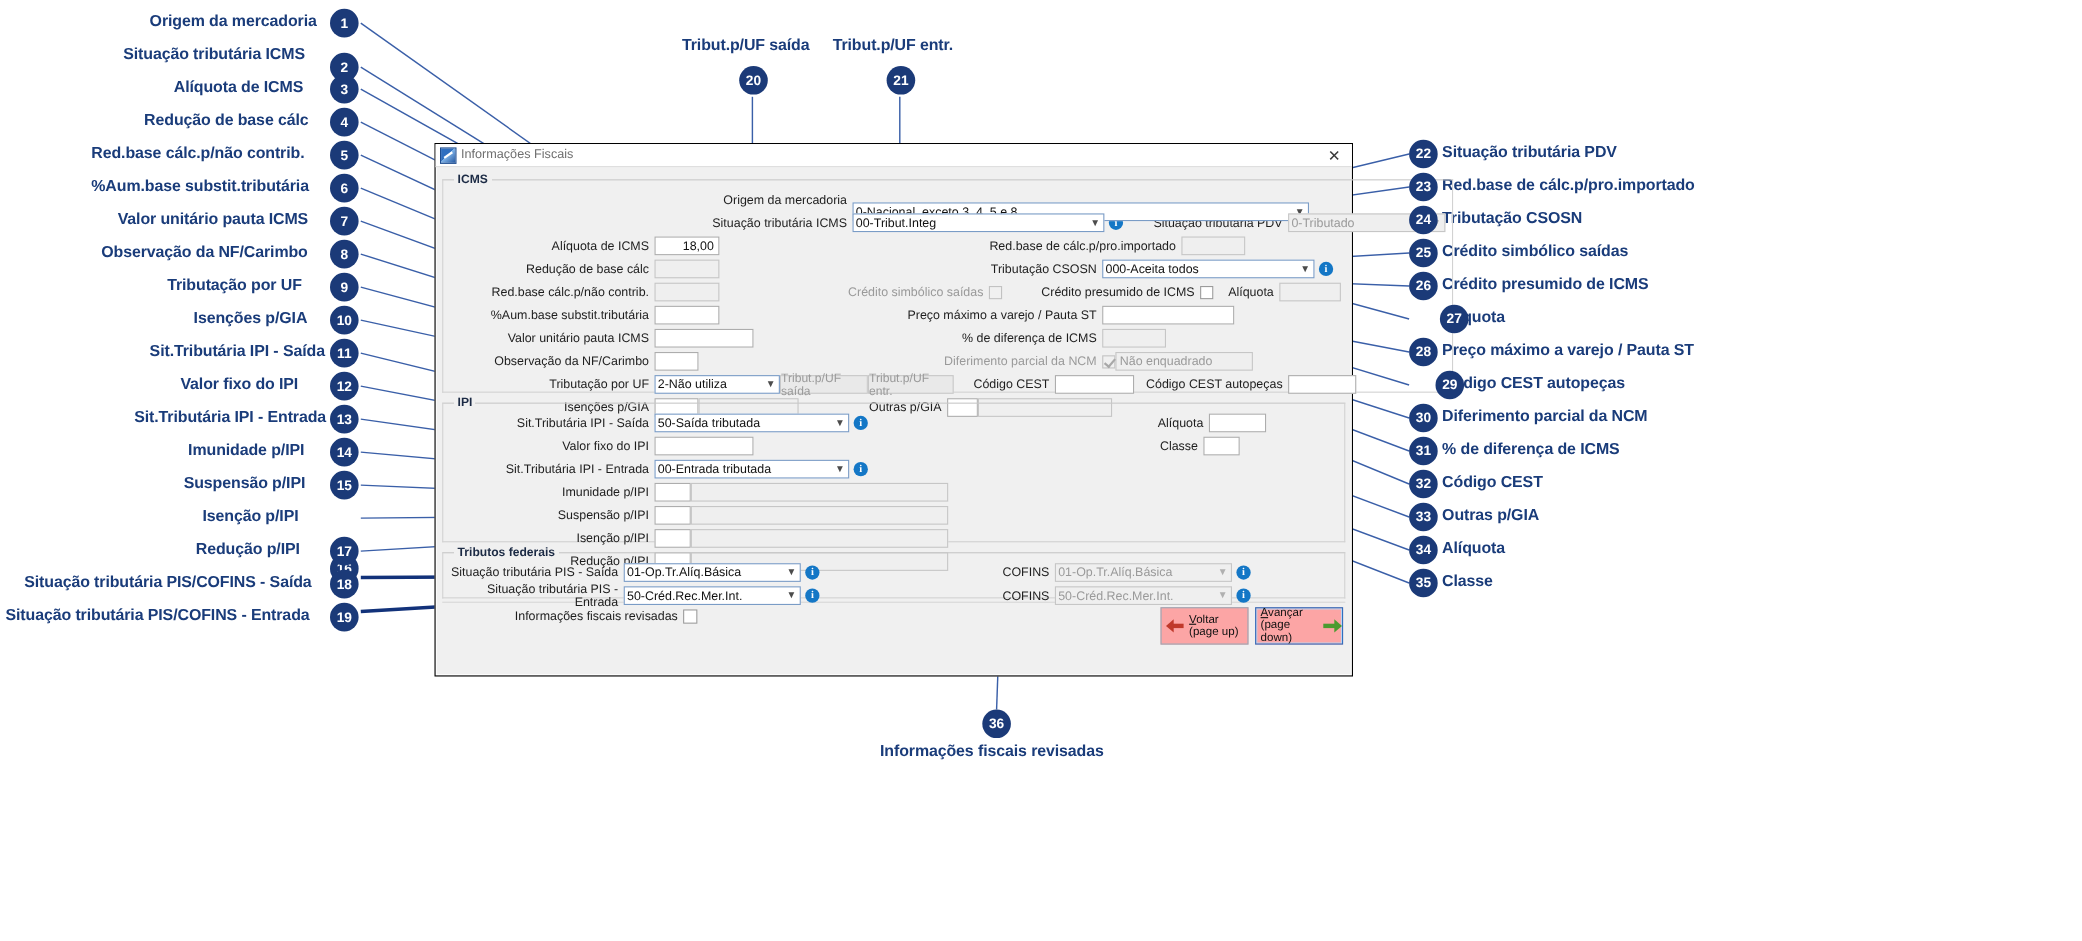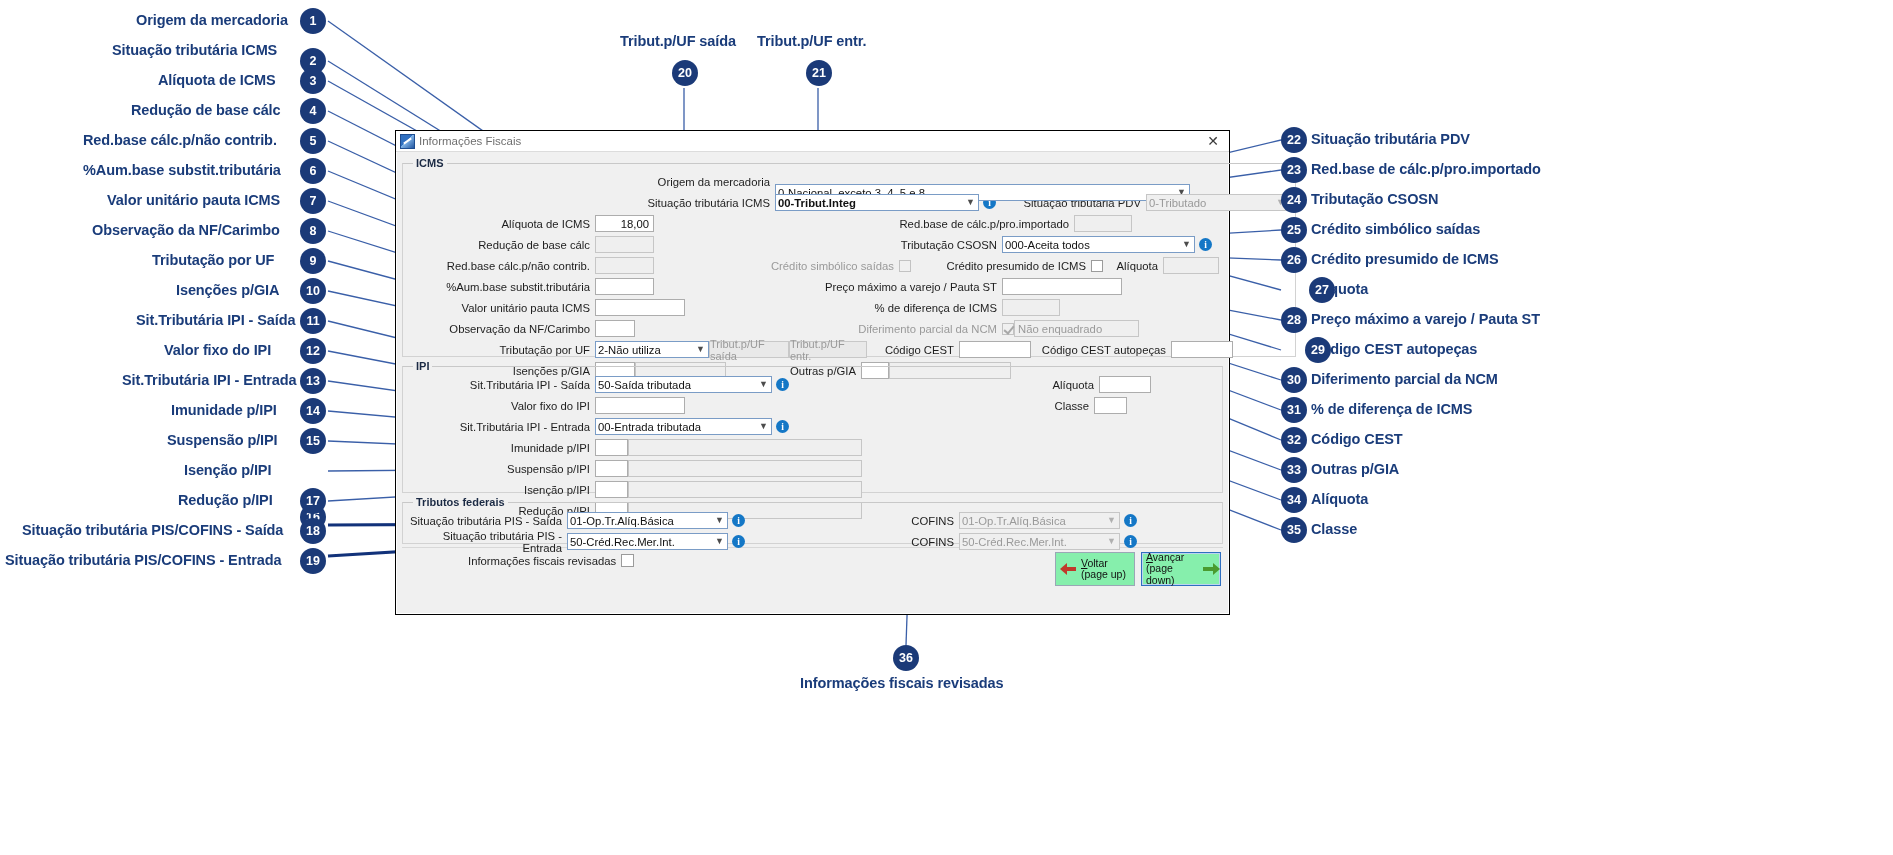--- a/index.html
+++ b/index.html
@@ -134,21 +134,21 @@
     content:"";position:absolute;left:3px;top:0px;width:4px;height:8px;
     border:solid #a8a8a8;border-width:0 2px 2px 0;transform:rotate(40deg);
   }
   .btn {
     border:1px solid #a0a0a0; background:#f4f4f4;
     font-size:11px; height:19px; min-width:72px;
     display:inline-flex; align-items:center; justify-content:center;
     color:#1d1d1d; font-family:"Liberation Sans", sans-serif;
   }
   .navbtn {
-    border:1px solid #9aa7b5; background:#86efac;
+    border:1px solid #9aa7b5; background:#fca5a5;
     height:34px; width:80px; display:flex; align-items:center;
     font-size:10.5px; color:#111; padding-left:4px; position:relative;
   }
   .navbtn.sel { border:1px solid #2f6fc0; box-shadow:0 0 0 1px #bcd4ef inset; }
   .navbtn .txt { line-height:11.5px; }
   .navbtn .txt u { text-decoration:underline; }
   .redarrow { width:17px; height:12px; position:relative; flex:none; margin-right:4px;}
   .redarrow:before{
     content:"";position:absolute;left:5px;top:4px;width:11px;height:4px;background:#c0392b;
   }
@@ -228,21 +228,21 @@
       <div class="row">
         <div class="lbl" style="width:366px;">Origem da mercadoria</div>
         <div class="combo" style="width:415px;margin-top:22px;">
           <span class="cv">0-Nacional, exceto 3, 4, 5 e 8</span>
           <span class="arrow">▼</span>
         </div>
       </div>
 
       <div class="row">
         <div class="lbl" style="width:366px;">Situação tributária ICMS</div>
-        <div class="combo" style="width:204px;font-weight:bold;">
+        <div class="combo" style="width:229px;">
           <span class="cv">00-Tribut.Integ</span>
           <span class="arrow">▼</span>
         </div>
         <span class="infoico">i</span>
         <div class="lbl" style="width:150px;">Situação tributária PDV</div>
         <div class="combo ro" style="width:143px;">
           <span class="cv">0-Tributado</span>
           <span class="arrow">▼</span>
         </div>
       </div>

